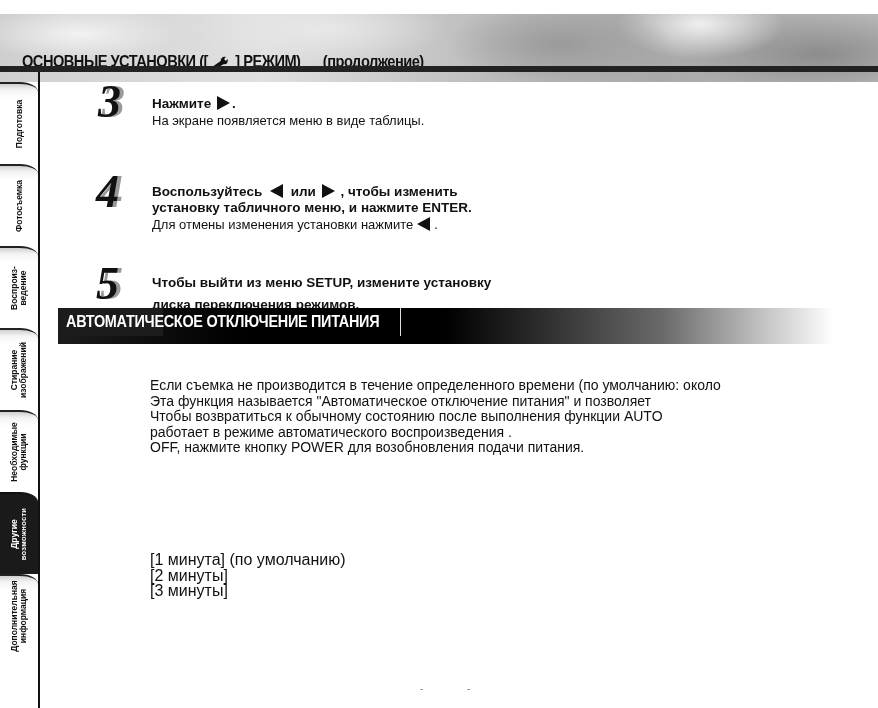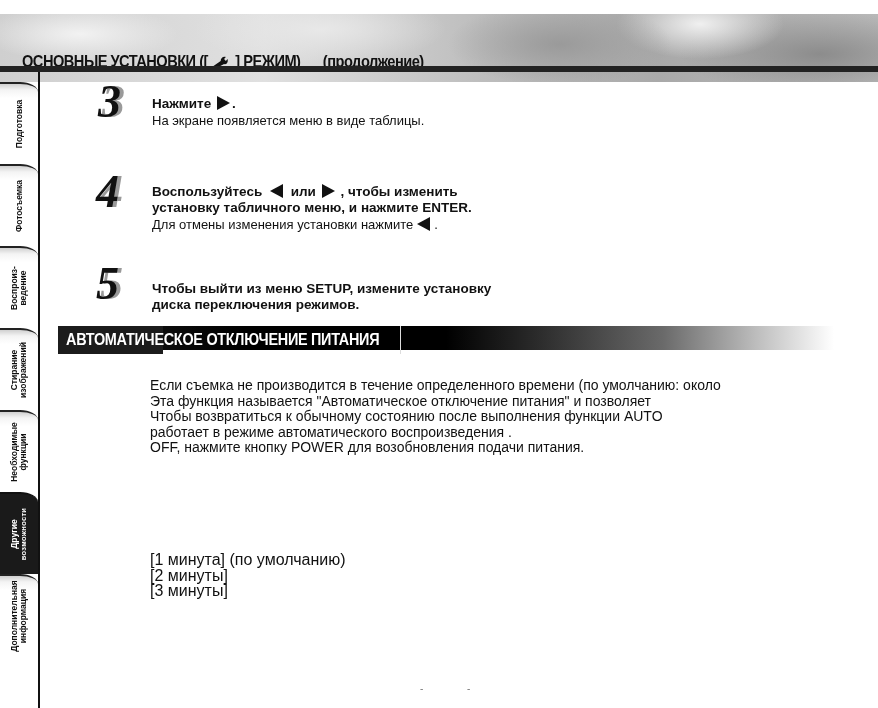--- a/index.html
+++ b/index.html
@@ -47,21 +47,21 @@
       font-family: "Liberation Serif", serif; font-style: italic; font-weight: bold;
       font-size: 46px; line-height: 40px; color: #111;
       text-shadow: 4px 0 0 #9a9a9a;
     }
     .step-title { position: absolute; left: 152px; font-size: 13.5px; font-weight: bold; line-height: 16px; white-space: nowrap; }
     .step-desc { position: absolute; left: 152px; font-size: 13px; line-height: 16px; white-space: nowrap; }
     .tri-r { display: inline-block; width: 0; height: 0; border-top: 7px solid transparent; border-bottom: 7px solid transparent; border-left: 13px solid #111; vertical-align: -2px; margin: 0 2px; }
     .tri-l { display: inline-block; width: 0; height: 0; border-top: 7px solid transparent; border-bottom: 7px solid transparent; border-right: 13px solid #111; vertical-align: -2px; margin: 0 4px; }
 
     .section-bar {
-      position: absolute; left: 58px; top: 326px; width: 776px; height: 24px;
+      position: absolute; left: 58px; top: 308px; width: 776px; height: 36px;
       background: linear-gradient(90deg, #1c1c1c 0%, #000 24%, #000 50%, #2c2c2c 62%, #6a6a6a 78%, #bdbdbd 90%, #fff 100%);
     }
     .section-bar .seg-left { position: absolute; left: 0; top: 0; width: 105px; height: 28px; background: #1c1c1c; }
     .section-bar .split { position: absolute; left: 342px; top: 0; width: 1px; height: 28px; background: #ddd; }
     .section-title {
       position: absolute; left: 8px; top: 5px; font-size: 16px; font-weight: bold; color: #fff;
       transform: scaleX(0.9); transform-origin: left center; white-space: nowrap; letter-spacing: -0.3px;
     }
 
     .body-text { position: absolute; left: 150px; top: 378px; width: 700px; font-size: 14px; line-height: 15.6px; color: #111; }
@@ -120,21 +120,21 @@
   <span>или</span>
   <span class="tri-r"></span>
   <span>, чтобы изменить</span>
 </div>
 <div class="step-title" style="top:200px;">установку табличного меню, и нажмите ENTER.</div>
 <div class="step-desc" style="top:217px;">
   <span>Для отмены изменения установки нажмите</span><span class="tri-l"></span><span>.</span>
 </div>
 
 <div class="step-num" style="left:96px; top:264px;">5</div>
-<div class="step-title" style="top:281px;">Чтобы выйти из меню SETUP, измените установку</div>
+<div class="step-title" style="top:275px;">Чтобы выйти из меню SETUP, измените установку</div>
 <div class="step-title" style="top:297px;">диска переключения режимов.</div>
 
 <div class="section-bar">
   <div class="seg-left"></div>
   <div class="split"></div>
   <div class="section-title">АВТОМАТИЧЕСКОЕ ОТКЛЮЧЕНИЕ ПИТАНИЯ</div>
 </div>
 
 <div class="body-text">
   <div class="line">Если съемка не производится в течение определенного времени (по умолчанию: около</div>

